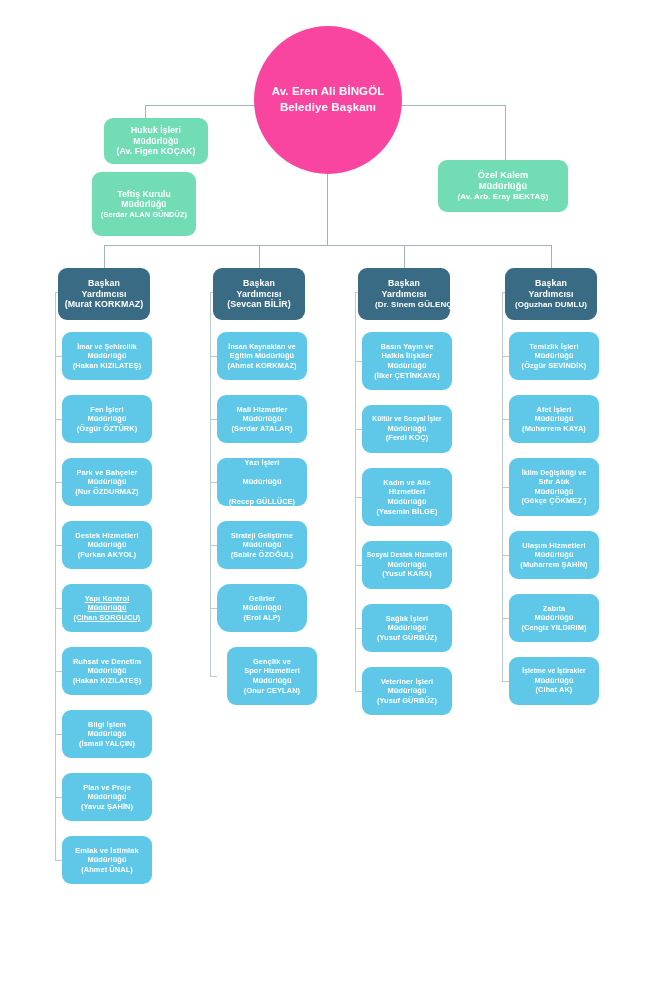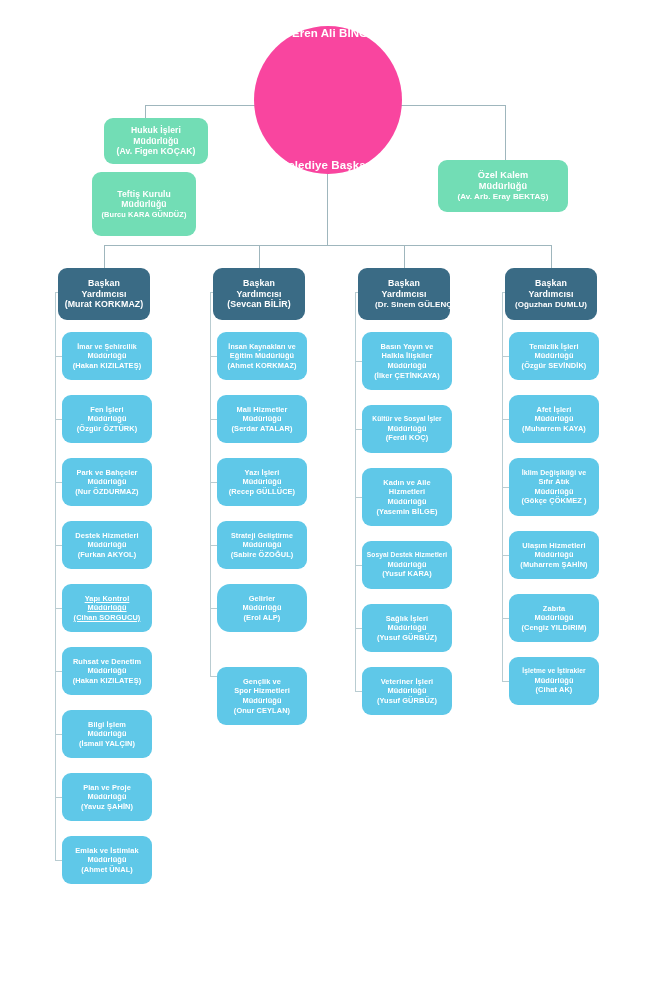--- a/index.html
+++ b/index.html
@@ -26,21 +26,20 @@
     z-index:5;
   }
   .node .ln{display:block;line-height:1.22;white-space:nowrap;}
 
   
   .root{
     left:254px;top:26px;width:148px;height:148px;
     border-radius:50%;
     background:#f9459f;
     font-size:11.5px;
-    justify-content:space-between;
   }
   .root .ln{line-height:1.35;}
 
   
   .green{
     background:#72ddb5;
     border-radius:9px;
     font-size:8.6px;
   }
   .green.g1{left:104px;top:118px;width:104px;height:46px;}
@@ -102,21 +101,21 @@
   </div>
 
   <div class="node green g1">
     <span class="ln">Hukuk İşleri</span>
     <span class="ln">Müdürlüğü</span>
     <span class="ln">(Av. Figen KOÇAK)</span>
   </div>
   <div class="node green g2">
     <span class="ln">Teftiş Kurulu</span>
     <span class="ln">Müdürlüğü</span>
-    <span class="ln" style="font-size:7.4px;">(Burcu KARA GÜNDÜZ)</span>
+    <span class="ln" style="font-size:7.4px;">(Serdar ALAN GÜNDÜZ)</span>
   </div>
   <div class="node green g3">
     <span class="ln" style="font-size:9.2px;">Özel Kalem</span>
     <span class="ln" style="font-size:9.2px;">Müdürlüğü</span>
     <span class="ln" style="font-size:8px;">(Av. Arb. Eray BEKTAŞ)</span>
   </div>
 
   <div class="node head h1">
     <span class="ln">Başkan</span>
     <span class="ln">Yardımcısı</span>
@@ -200,39 +199,39 @@
         <span class="ln">Eğitim Müdürlüğü</span>
         <span class="ln">(Ahmet KORKMAZ)</span>
       </div>
       <div class="stub" style="left: 210px; top: 356px; width: 7px;"></div>
       <div class="node child" style="left: 217px; top: 395px; width: 90px; height: 48px;">
         <span class="ln">Mali Hizmetler</span>
         <span class="ln">Müdürlüğü</span>
         <span class="ln">(Serdar ATALAR)</span>
       </div>
       <div class="stub" style="left: 210px; top: 419px; width: 7px;"></div>
-      <div class="node child" style="left: 217px; top: 458px; width: 90px; height: 48px;">
+      <div class="node child" style="left: 217px; top: 458px; width: 90px; height: 48px; gap: 10px;">
         <span class="ln">Yazı İşleri</span>
         <span class="ln">Müdürlüğü</span>
         <span class="ln">(Recep GÜLLÜCE)</span>
       </div>
       <div class="stub" style="left: 210px; top: 482px; width: 7px;"></div>
       <div class="node child" style="left: 217px; top: 521px; width: 90px; height: 48px;">
         <span class="ln" style="font-size: 7px;">Strateji Geliştirme</span>
         <span class="ln">Müdürlüğü</span>
         <span class="ln">(Sabire ÖZOĞUL)</span>
       </div>
       <div class="stub" style="left: 210px; top: 545px; width: 7px;"></div>
       <div class="node child" style="left: 217px; top: 584px; width: 90px; height: 48px; border-radius: 13px;">
         <span class="ln">Gelirler</span>
         <span class="ln">Müdürlüğü</span>
         <span class="ln">(Erol ALP)</span>
       </div>
       <div class="stub" style="left: 210px; top: 608px; width: 7px;"></div>
-      <div class="node child" style="left: 217px; top: 647px; width: 90px; height: 58px; margin-top: 20px;">
+      <div class="node child" style="left: 227px; top: 647px; width: 90px; height: 58px;">
         <span class="ln">Gençlik ve</span>
         <span class="ln">Spor Hizmetleri</span>
         <span class="ln">Müdürlüğü</span>
         <span class="ln">(Onur CEYLAN)</span>
       </div>
       <div class="stub" style="left: 210px; top: 676px; width: 7px;"></div>
       <div class="spine" style="left: 210px; top: 292px; height: 384px;"></div>
       <div class="stub" style="left: 210px; top: 292px; width: 9px;"></div>
       <div class="node child" style="left: 362px; top: 332px; width: 90px; height: 58px;">
         <span class="ln">Basın Yayın ve</span>

